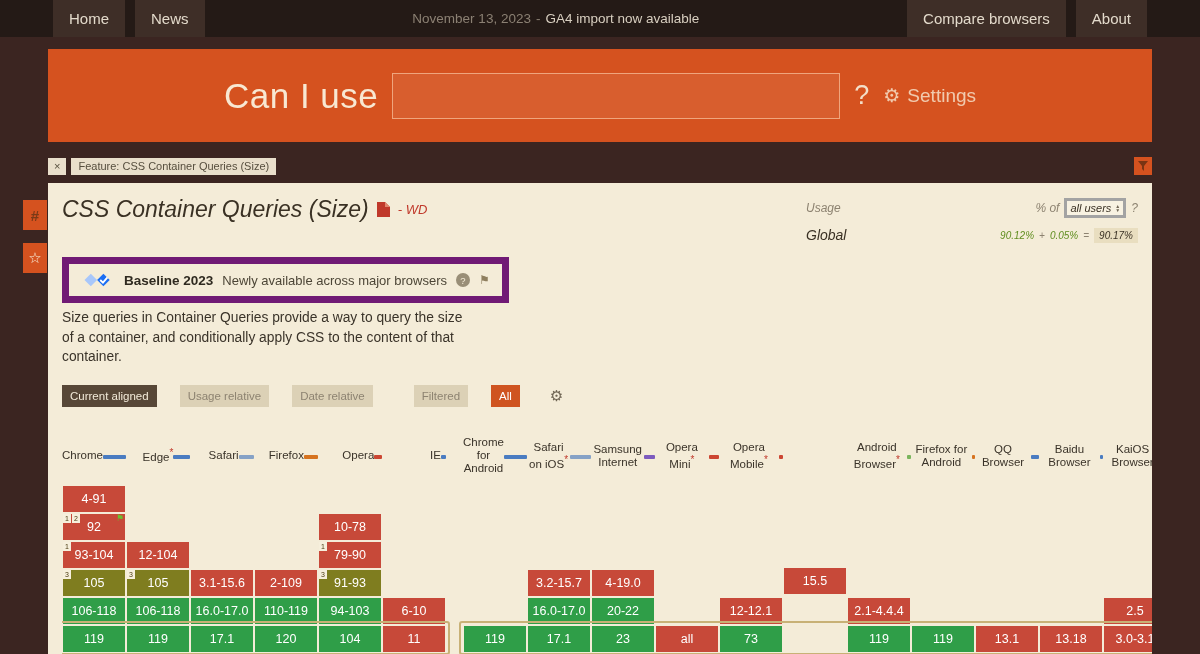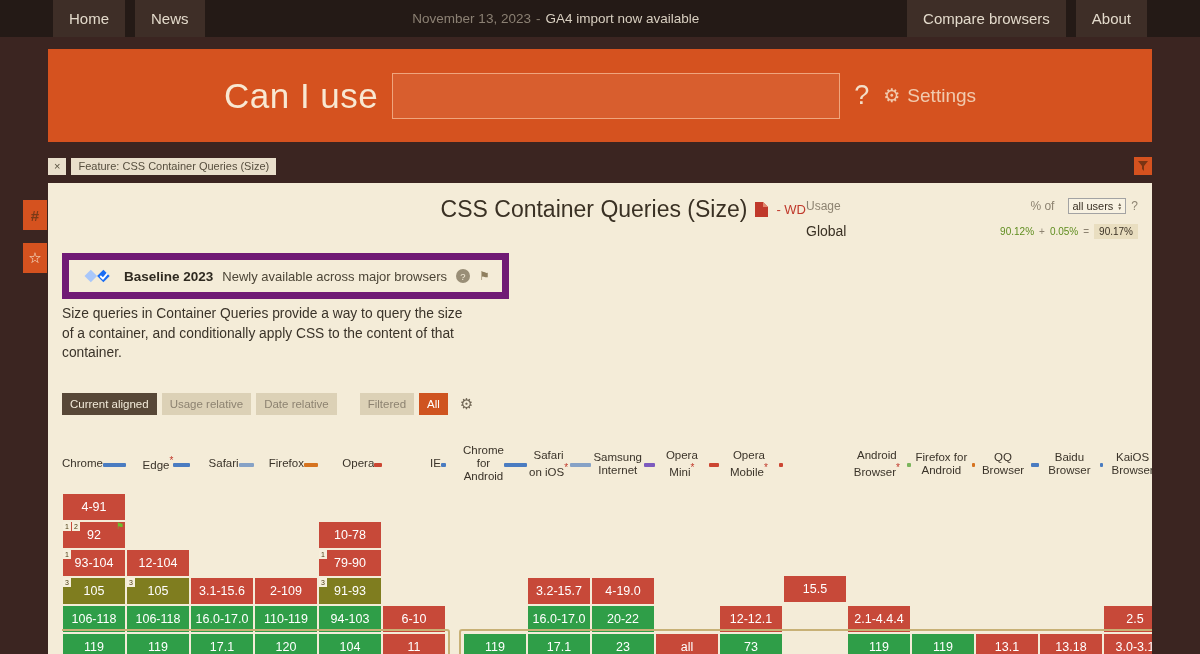--- a/index.html
+++ b/index.html
@@ -29,44 +29,44 @@
   .chip { background:#e9dfcb; color:#564e3e; font-size:11px; padding:2px 7px; line-height:13px; }
   .chip.x { padding:2px 6px; cursor:pointer; }
   .filter-btn { margin-left:auto; width:18px; height:18px; background:#d5521f; display:flex; align-items:center; justify-content:center; cursor:pointer; }
   
   .side-tabs { position:absolute; left:23px; top:200px; width:24px; }
   .side-tab { width:24px; height:30px; background:#d5521f; display:flex; align-items:center; justify-content:center; margin-bottom:13px; cursor:pointer; }
   .side-tab.hash { color:#7a3a17; font-weight:bold; font-size:15px; }
   .side-tab.star { color:#f7ead6; font-size:15px; }
   
   .panel { margin:8px 48px 0; background:#f4ecd8; padding:13px 14px 0; position:relative; height:560px; overflow:hidden; }
-  .title-row { display:flex; justify-content:flex-end; align-items:flex-start; }
+  .title-row { display:flex; justify-content:space-between; align-items:flex-start;font-style:italic; }
   h1 { font-size:23px; font-weight:400; color:#3a3124; display:flex; align-items:center; gap:8px; }
   .spec-status { font-size:13px; color:#c0392b; }
   .usage-block { width:332px; font-size:12px; margin-top:2px; }
   .usage-row1 { display:flex; justify-content:space-between; align-items:center; color:#8d8371; }
   .usage-right { display:flex; align-items:center; gap:5px; }
-  .usage-select { background:#f8f2e2; border:1px solid #a3a3a3; font-size:11px; color:#3a3124; padding:1px 3px; display:inline-flex; align-items:center; gap:4px; cursor:pointer;margin-left:9px; }
+  .usage-select { background:#f8f2e2; border:3px solid #a3a3a3; font-size:11px; color:#3a3124; padding:1px 3px; display:inline-flex; align-items:center; gap:4px; cursor:pointer; }
   .sel-arrows { display:inline-block; font-size:5px; line-height:4px; color:#6f6554; text-align:center; }
   .usage-row2 { display:flex; justify-content:space-between; align-items:center; margin-top:9px; }
   .global-label { font-size:14px; color:#3a3124; }
   .usage-vals { display:flex; align-items:center; gap:5px; font-size:10px; }
   .pct-green { color:#5f8d1f; }
   .pct-sym { color:#8d8371; }
   .pct-total { background:#e9dec0; padding:2px 5px; color:#3a3124; }
   
   .baseline-box { margin-top:14px; display:inline-flex; align-items:center; gap:9px; border:7px solid #701a75; padding:7px 12px; }
   .baseline-title { font-weight:bold; font-size:13.5px; color:#2f2a20; }
   .baseline-sub { font-size:13px; color:#4c4536; }
   .q-circle { width:14px; height:14px; border-radius:50%; background:#998e77; color:#f4ecd8; font-size:9.5px; display:inline-flex; align-items:center; justify-content:center; cursor:pointer; }
   .flag-glyph { color:#8f7f5f; font-size:12px; cursor:pointer; }
   
   .description { margin-top:5px; width:412px; font-size:13.8px; color:#3a3329; line-height:1.42; }
   
-  .controls { margin-top:30px; display:flex; align-items:center; gap:5px; }
+  .controls { margin-top:18px; display:flex; align-items:center; gap:23px; }
   .ctl-btn { font-size:11.5px; padding:5px 8px; background:#dcd1b6; color:#8d8371; border:none; cursor:pointer; }
   .ctl-btn.active { background:#574737; color:#f2ead9; }
   .ctl-btn.filtered { margin-left:18px; }
   .ctl-btn.all { background:#cf5420; color:#fff; }
   .ctl-gear { color:#6f6554; font-size:15px; margin-left:7px; cursor:pointer; }
   
   .table-area { margin-top:20px; display:flex; gap:17px; overflow:hidden; margin-right:-14px; }
   .group { display:flex; position:relative; flex:none; }
   .col { width:64px; flex:none; }
   .col-head { height:58px; display:flex; flex-direction:row; justify-content:flex-end; align-items:center; text-align:center; }

